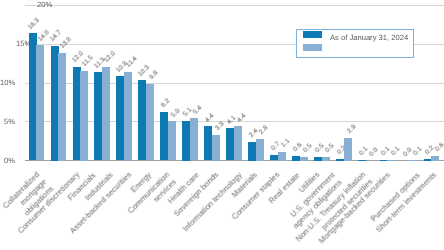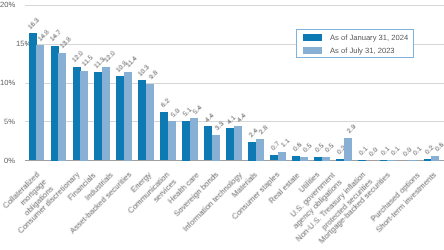--- a/index.html
+++ b/index.html
@@ -5,38 +5,38 @@
   html,body{margin:0;padding:0;}
   body{width:444px;height:250px;background:#ffffff;font-family:"Liberation Sans",sans-serif;overflow:hidden;-webkit-font-smoothing:antialiased;text-rendering:geometricPrecision;}
   #chart{position:relative;width:444px;height:250px;}
   .gridline{position:absolute;height:1px;background:#d6d6d6;}
   .axisline{position:absolute;height:1px;background:#a0a0a0;}
   .ytick{position:absolute;font-size:7.6px;color:#606060;text-align:right;line-height:8px;will-change:transform;}
   .bar{position:absolute;will-change:transform;}
   .vlabel{position:absolute;will-change:transform;font-size:6.5px;color:#4d4d4d;white-space:nowrap;line-height:7.5px;display:inline-block;}
   .clabel{position:absolute;will-change:transform;font-size:7.9px;color:#6e6e6e;line-height:10.2px;white-space:nowrap;}
   .legend{position:absolute;border:1px solid #7fb2dd;background:#fff;box-sizing:border-box;}
-  .lrow{display:flex;align-items:center;height:12.8px;}
+  .lrow{display:flex;height:12.8px;}
   .swatch{width:18.6px;height:7px;position:relative;top:-1px;}
   .ltext{font-size:7.6px;color:#595959;margin-left:7.6px;line-height:12.8px;will-change:transform;white-space:nowrap;}
 </style>
 </head>
 <body>
 
 <div id="chart">
     <div class="axisline" style="left: 24.8px; top: 160.4px; width: 419.2px;"></div>
     <div class="ytick" style="left: 0px; top: 156.8px; width: 15px;">0%</div>
     <div class="gridline" style="left: 24.8px; top: 121.45px; width: 419.2px;"></div>
     <div class="ytick" style="left: 0px; top: 117.85px; width: 15px;">5%</div>
     <div class="gridline" style="left: 24.8px; top: 82.5px; width: 419.2px;"></div>
     <div class="ytick" style="left: 0px; top: 78.9px; width: 15px;">10%</div>
     <div class="gridline" style="left: 24.8px; top: 43.55px; width: 419.2px;"></div>
     <div class="ytick" style="left: 16px; top: 39.95px; width: 15px;">15%</div>
     <div class="gridline" style="left: 24.8px; top: 4.6px; width: 419.2px;"></div>
-    <div class="ytick" style="left: 0px; top: 1px; width: 15px;">20%</div>
+    <div class="ytick" style="left: 0px; top: 1px; width: 15px; padding-left: 37px;">20%</div>
     <div class="bar" style="left: 28.6px; width: 7.5px; top: 33.423px; height: 126.977px; background: rgb(14, 122, 180);"></div>
     <div class="vlabel" style="left: 27.0237px; top: 25.8197px; transform: rotate(-45deg); transform-origin: 0% 0%;">16.3</div>
     <div class="bar" style="left: 50.56px; width: 7.5px; top: 45.887px; height: 114.513px; background: rgb(14, 122, 180);"></div>
     <div class="vlabel" style="left: 48.9837px; top: 38.2837px; transform: rotate(-45deg); transform-origin: 0% 0%;">14.7</div>
     <div class="bar" style="left: 72.52px; width: 7.5px; top: 66.92px; height: 93.48px; background: rgb(14, 122, 180);"></div>
     <div class="vlabel" style="left: 70.9437px; top: 59.3167px; transform: rotate(-45deg); transform-origin: 0% 0%;">12.0</div>
     <div class="bar" style="left: 94.48px; width: 7.5px; top: 72.373px; height: 88.027px; background: rgb(14, 122, 180);"></div>
     <div class="vlabel" style="left: 93.0749px; top: 64.7697px; transform: rotate(-45deg); transform-origin: 0% 0%;">11.3</div>
     <div class="bar" style="left: 116.44px; width: 7.5px; top: 76.268px; height: 84.132px; background: rgb(14, 122, 180);"></div>
     <div class="vlabel" style="left: 114.864px; top: 68.6647px; transform: rotate(-45deg); transform-origin: 0% 0%;">10.8</div>
@@ -168,16 +168,15 @@
     <div class="clabel" style="left: 374.407px; top: 228.073px; transform: rotate(-45deg); display: inline-block; transform-origin: 0% 0%; text-align: right;">
       <div>Short-term investments</div>
     </div>
     <div class="legend" style="left: 296.4px; top: 28.5px; width: 118px; height: 29.5px; padding: 2.9px 0px 0px 6.1px;">
       <div class="lrow">
         <div class="swatch" style="background: rgb(14, 122, 180);"></div>
         <div class="ltext">As of January 31, 2024</div>
       </div>
       <div class="lrow">
         <div class="swatch" style="background: rgb(136, 176, 213);"></div>
-        <div class="ltext">As of July 31, 2023</div>
       </div>
     </div>
   </div>
 
 </body></html>

